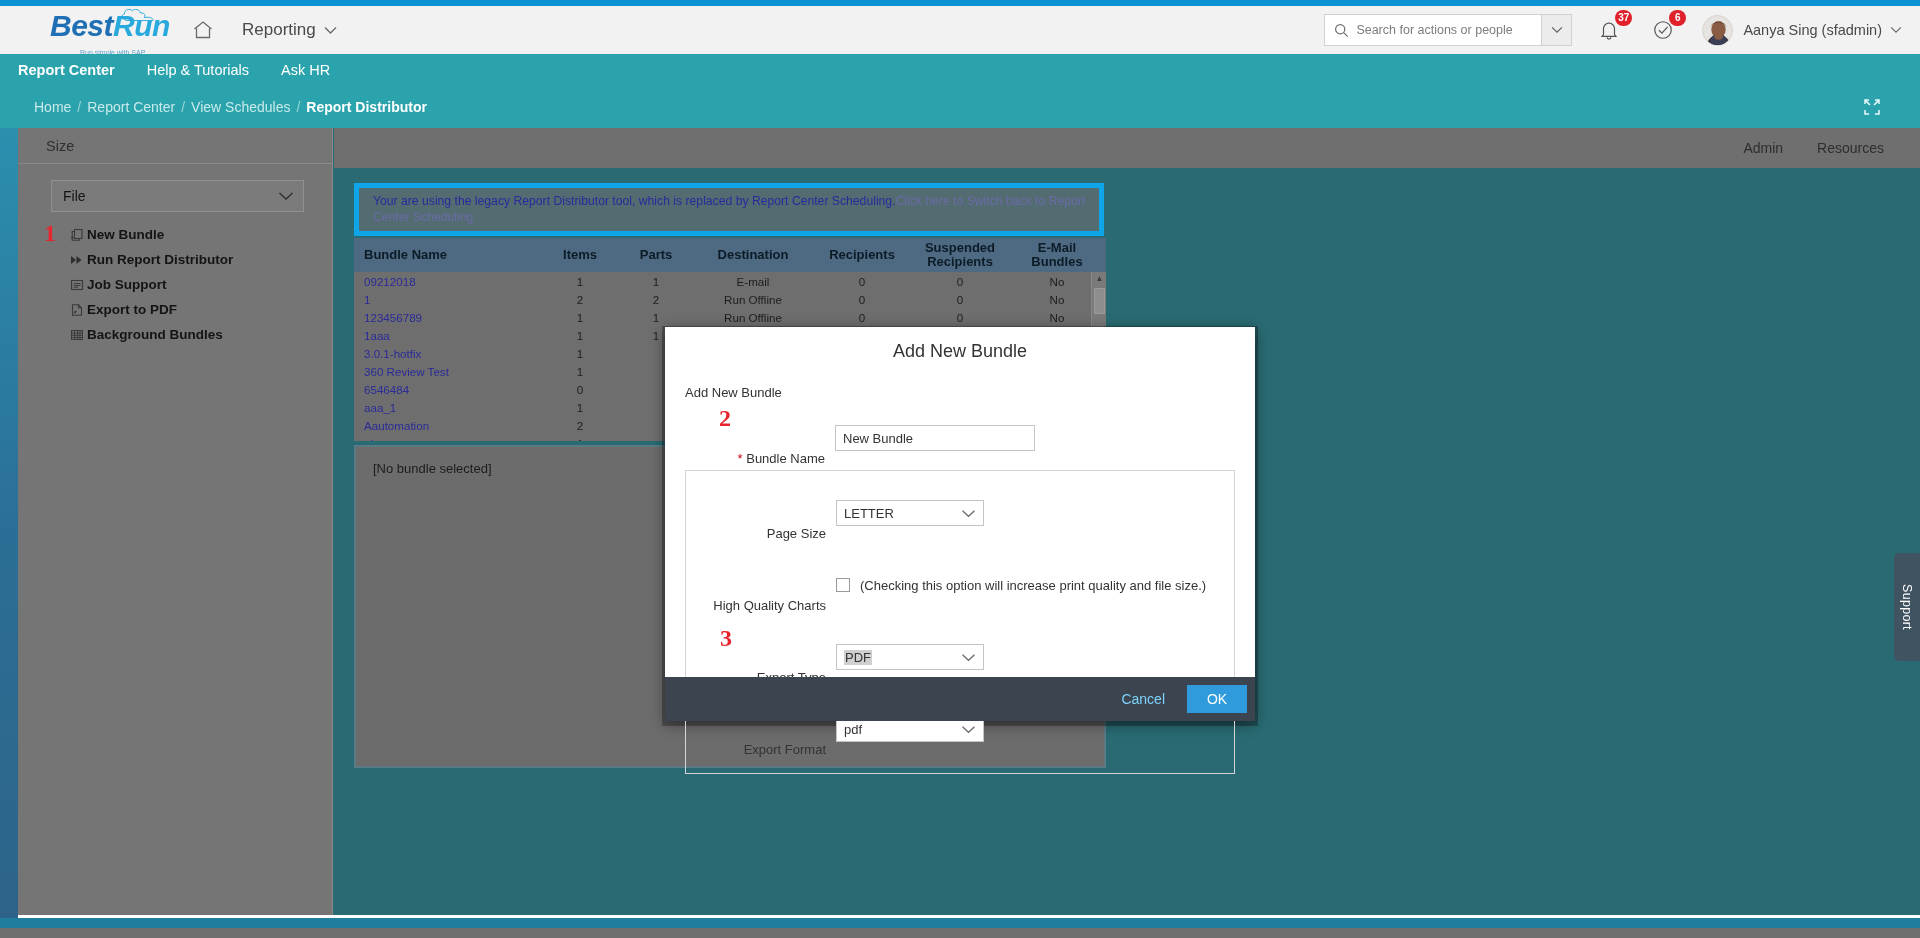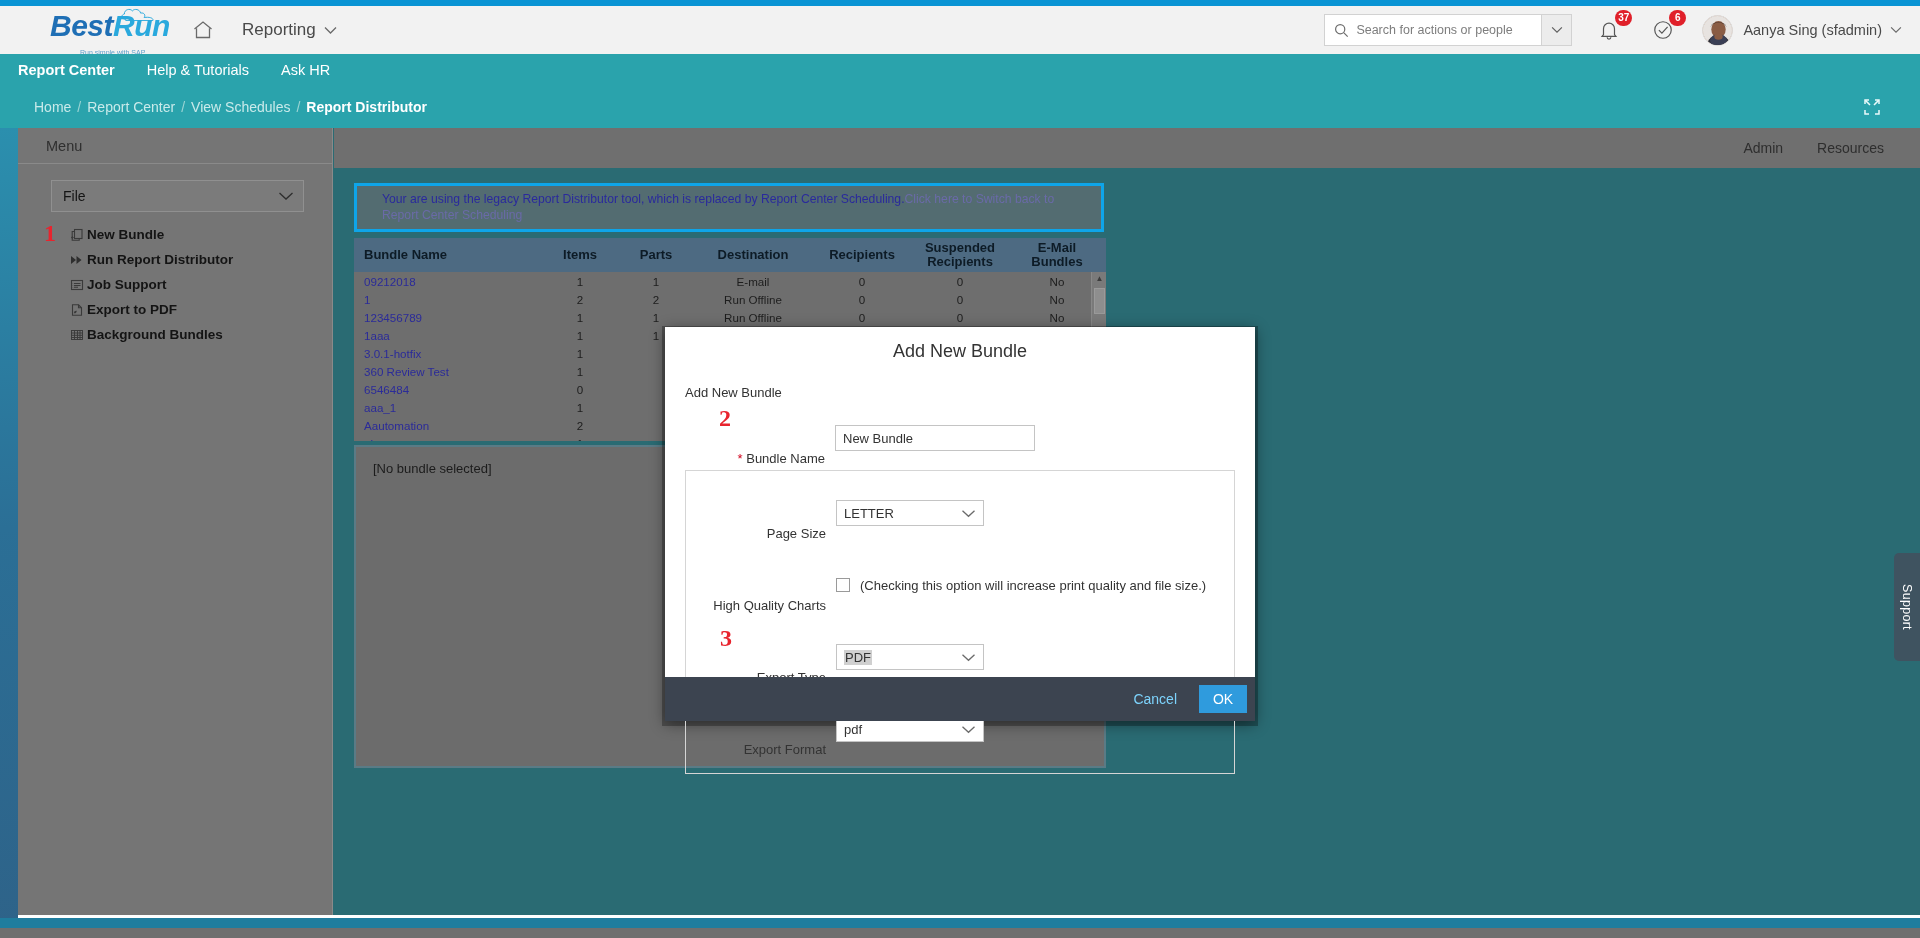--- a/index.html
+++ b/index.html
@@ -163,22 +163,22 @@
     height: 40px; display: flex; align-items: center; justify-content: flex-end;
     padding-right: 36px; gap: 34px; font-size: 14px; color: #2e2e2e;
   }
   .panel-teal {
     position: absolute; left: 0; top: 40px; right: 0; height: 760px;
     background: #2a6b73;
   }
 
   .alert {
     position: absolute; left: 20px; top: 15px; width: 750px;
-    border: 3px solid #0ea5e9; background: rgba(150,110,110,0.38);
-    padding: 5px 8px 6px 25px;
+    border: 5px solid #0ea5e9; background: rgba(150,110,110,0.38);
+    padding: 5px 8px 6px 14px;
     font-size: 12.2px; line-height: 16px; color: #2a2a9c;
   }
   .alert a { color: #6a6aa8; text-decoration: none; }
 
   
   .tbl-wrap {
     position: absolute; left: 20px; top: 70px; width: 752px; height: 203px;
     background: #6e6e6e; overflow: hidden;
   }
   table.bundles { width: 752px; border-collapse: collapse; table-layout: fixed; }
@@ -283,21 +283,21 @@
     position: absolute; left: 0; bottom: 0; width: 590px; height: 44px;
     background: #3c4450; display: flex; align-items: center;
     justify-content: flex-end; padding-right: 8px; gap: 0;
   }
   .btn-cancel {
     color: #7dd3fc; font-size: 14px; padding: 0 22px; height: 30px;
     display: flex; align-items: center; background: transparent; border: none;
   }
   .btn-ok {
     background: #2f9bdd; color: #ffffff; font-size: 14px;
-    width: 48px; height: 28px; border: none;
+    width: 60px; height: 28px; border: none;
     display: flex; align-items: center; justify-content: center;
   }
   .gl { line-height: 0; }
 </style>
 </head>
 <body>
 
 <div class="top-accent"></div>
 
 <div class="header">
@@ -413,21 +413,21 @@
         <path d="M16.6 3.4 L12 8"></path>
     </svg>
   </span>
 </div>
 
 <div class="page-body">
 
   <div class="left-rail"></div>
 
   <div class="menu-panel">
-    <div class="menu-head">Menu</div>
+    <div class="menu-head">Size</div>
 
     <div class="file-select">
       <span>File</span>
       <span class="gl">
         <svg width="16" height="10" viewBox="0 0 16 10" fill="none" stroke="#2e2e2e" stroke-width="1.3">
             <path d="M1.5 2 L8 8 L14.5 2"></path>
           </svg>
       </span>
     </div>
 

